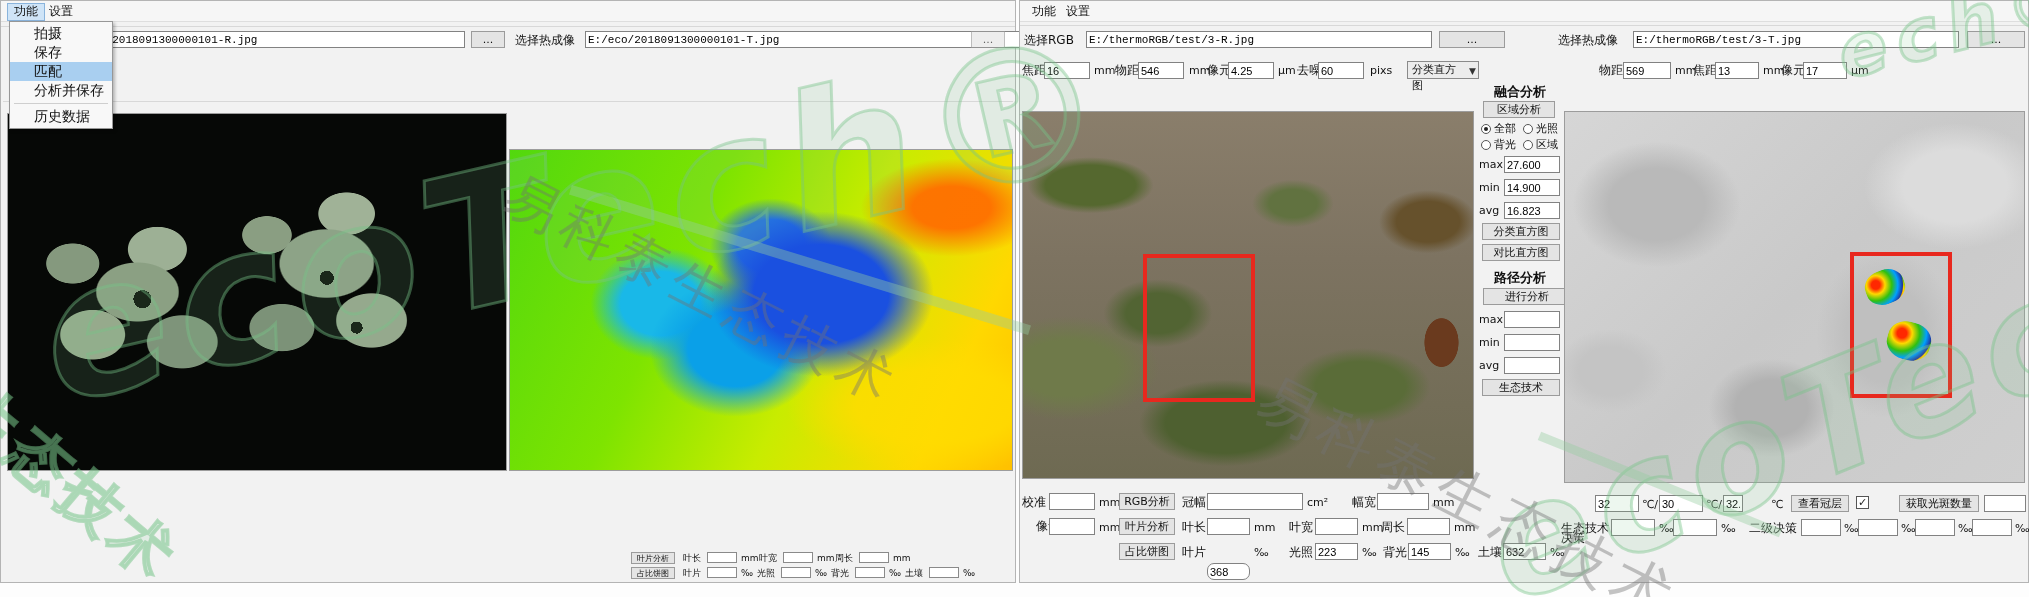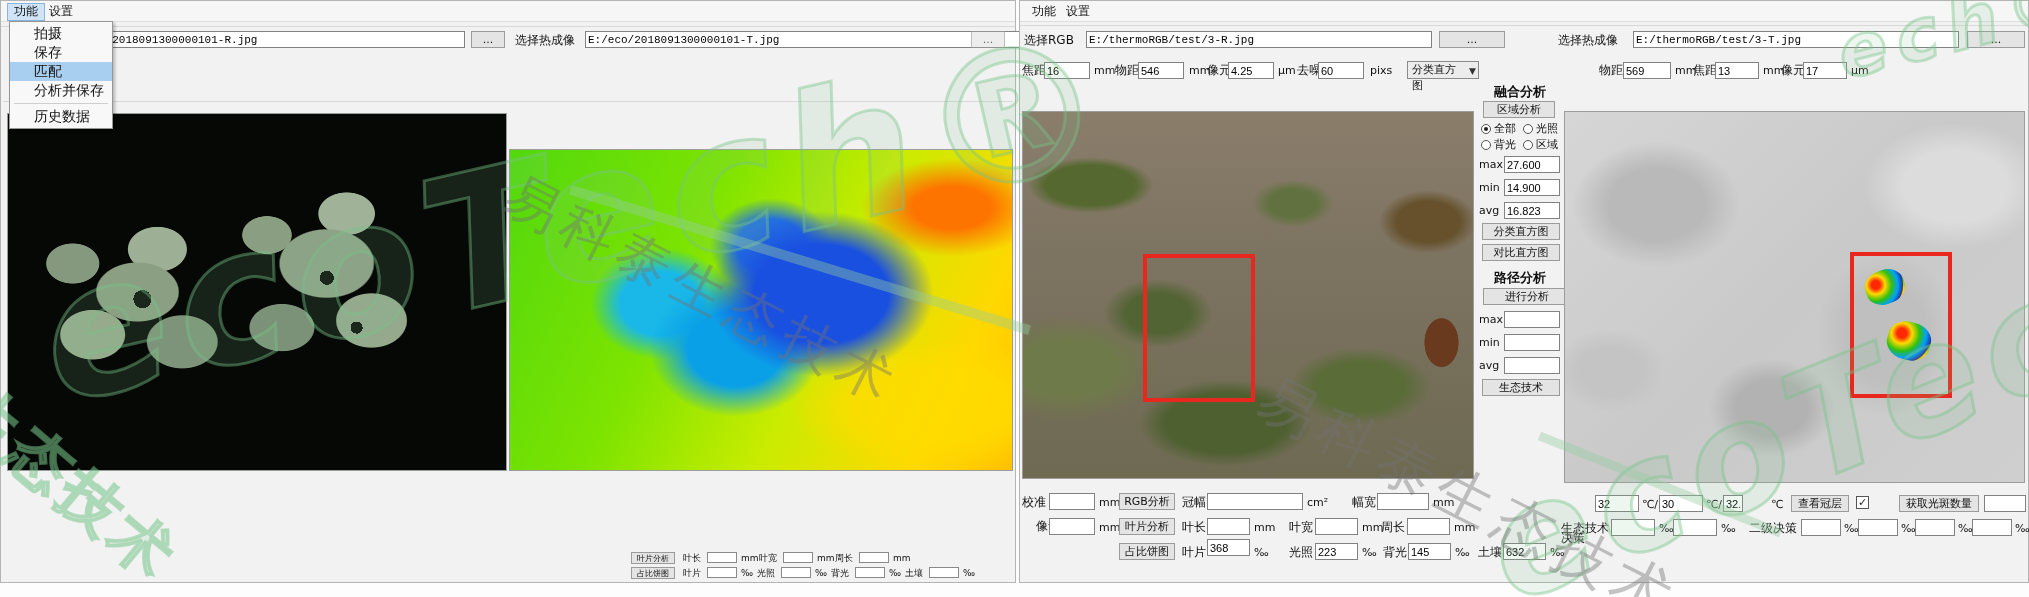--- a/index.html
+++ b/index.html
@@ -242,21 +242,21 @@
     <span class="unit" style="left:234px;top:518px;">mm</span>
     <span class="lbl" style="left:269px;top:518px;">叶宽</span>
     <input class="fld" style="left: 295px; top: 517px; width: 43px;" readonly="" value="">
     <span class="unit" style="left:342px;top:518px;">mm</span>
     <span class="lbl" style="left:361px;top:518px;">周长</span>
     <input class="fld" style="left: 387px; top: 517px; width: 43px;" readonly="" value="">
     <span class="unit" style="left:434px;top:518px;">mm</span>
 
     <span class="btn" style="left:99px;top:542px;width:56px;">占比饼图</span>
     <span class="lbl" style="left:162px;top:543px;">叶片</span>
-    <input class="fld" style="left: 187px; top: 538px; width: 43px;" readonly="" value="368">
+    <input class="fld" style="left: 187px; top: 562px; width: 43px; border-radius: 7px;" readonly="" value="368">
     <span class="unit" style="left:234px;top:543px;">‰</span>
     <span class="lbl" style="left:269px;top:543px;">光照</span>
     <input class="fld" style="left: 295px; top: 542px; width: 43px;" readonly="" value="223">
     <span class="unit" style="left:342px;top:543px;">‰</span>
     <span class="lbl" style="left:363px;top:543px;">背光</span>
     <input class="fld" style="left: 388px; top: 542px; width: 43px;" readonly="" value="145">
     <span class="unit" style="left:435px;top:543px;">‰</span>
     <span class="lbl" style="left:458px;top:543px;">土壤</span>
     <input class="fld" style="left: 483px; top: 542px; width: 43px;" readonly="" value="632">
     <span class="unit" style="left:530px;top:543px;">‰</span>

